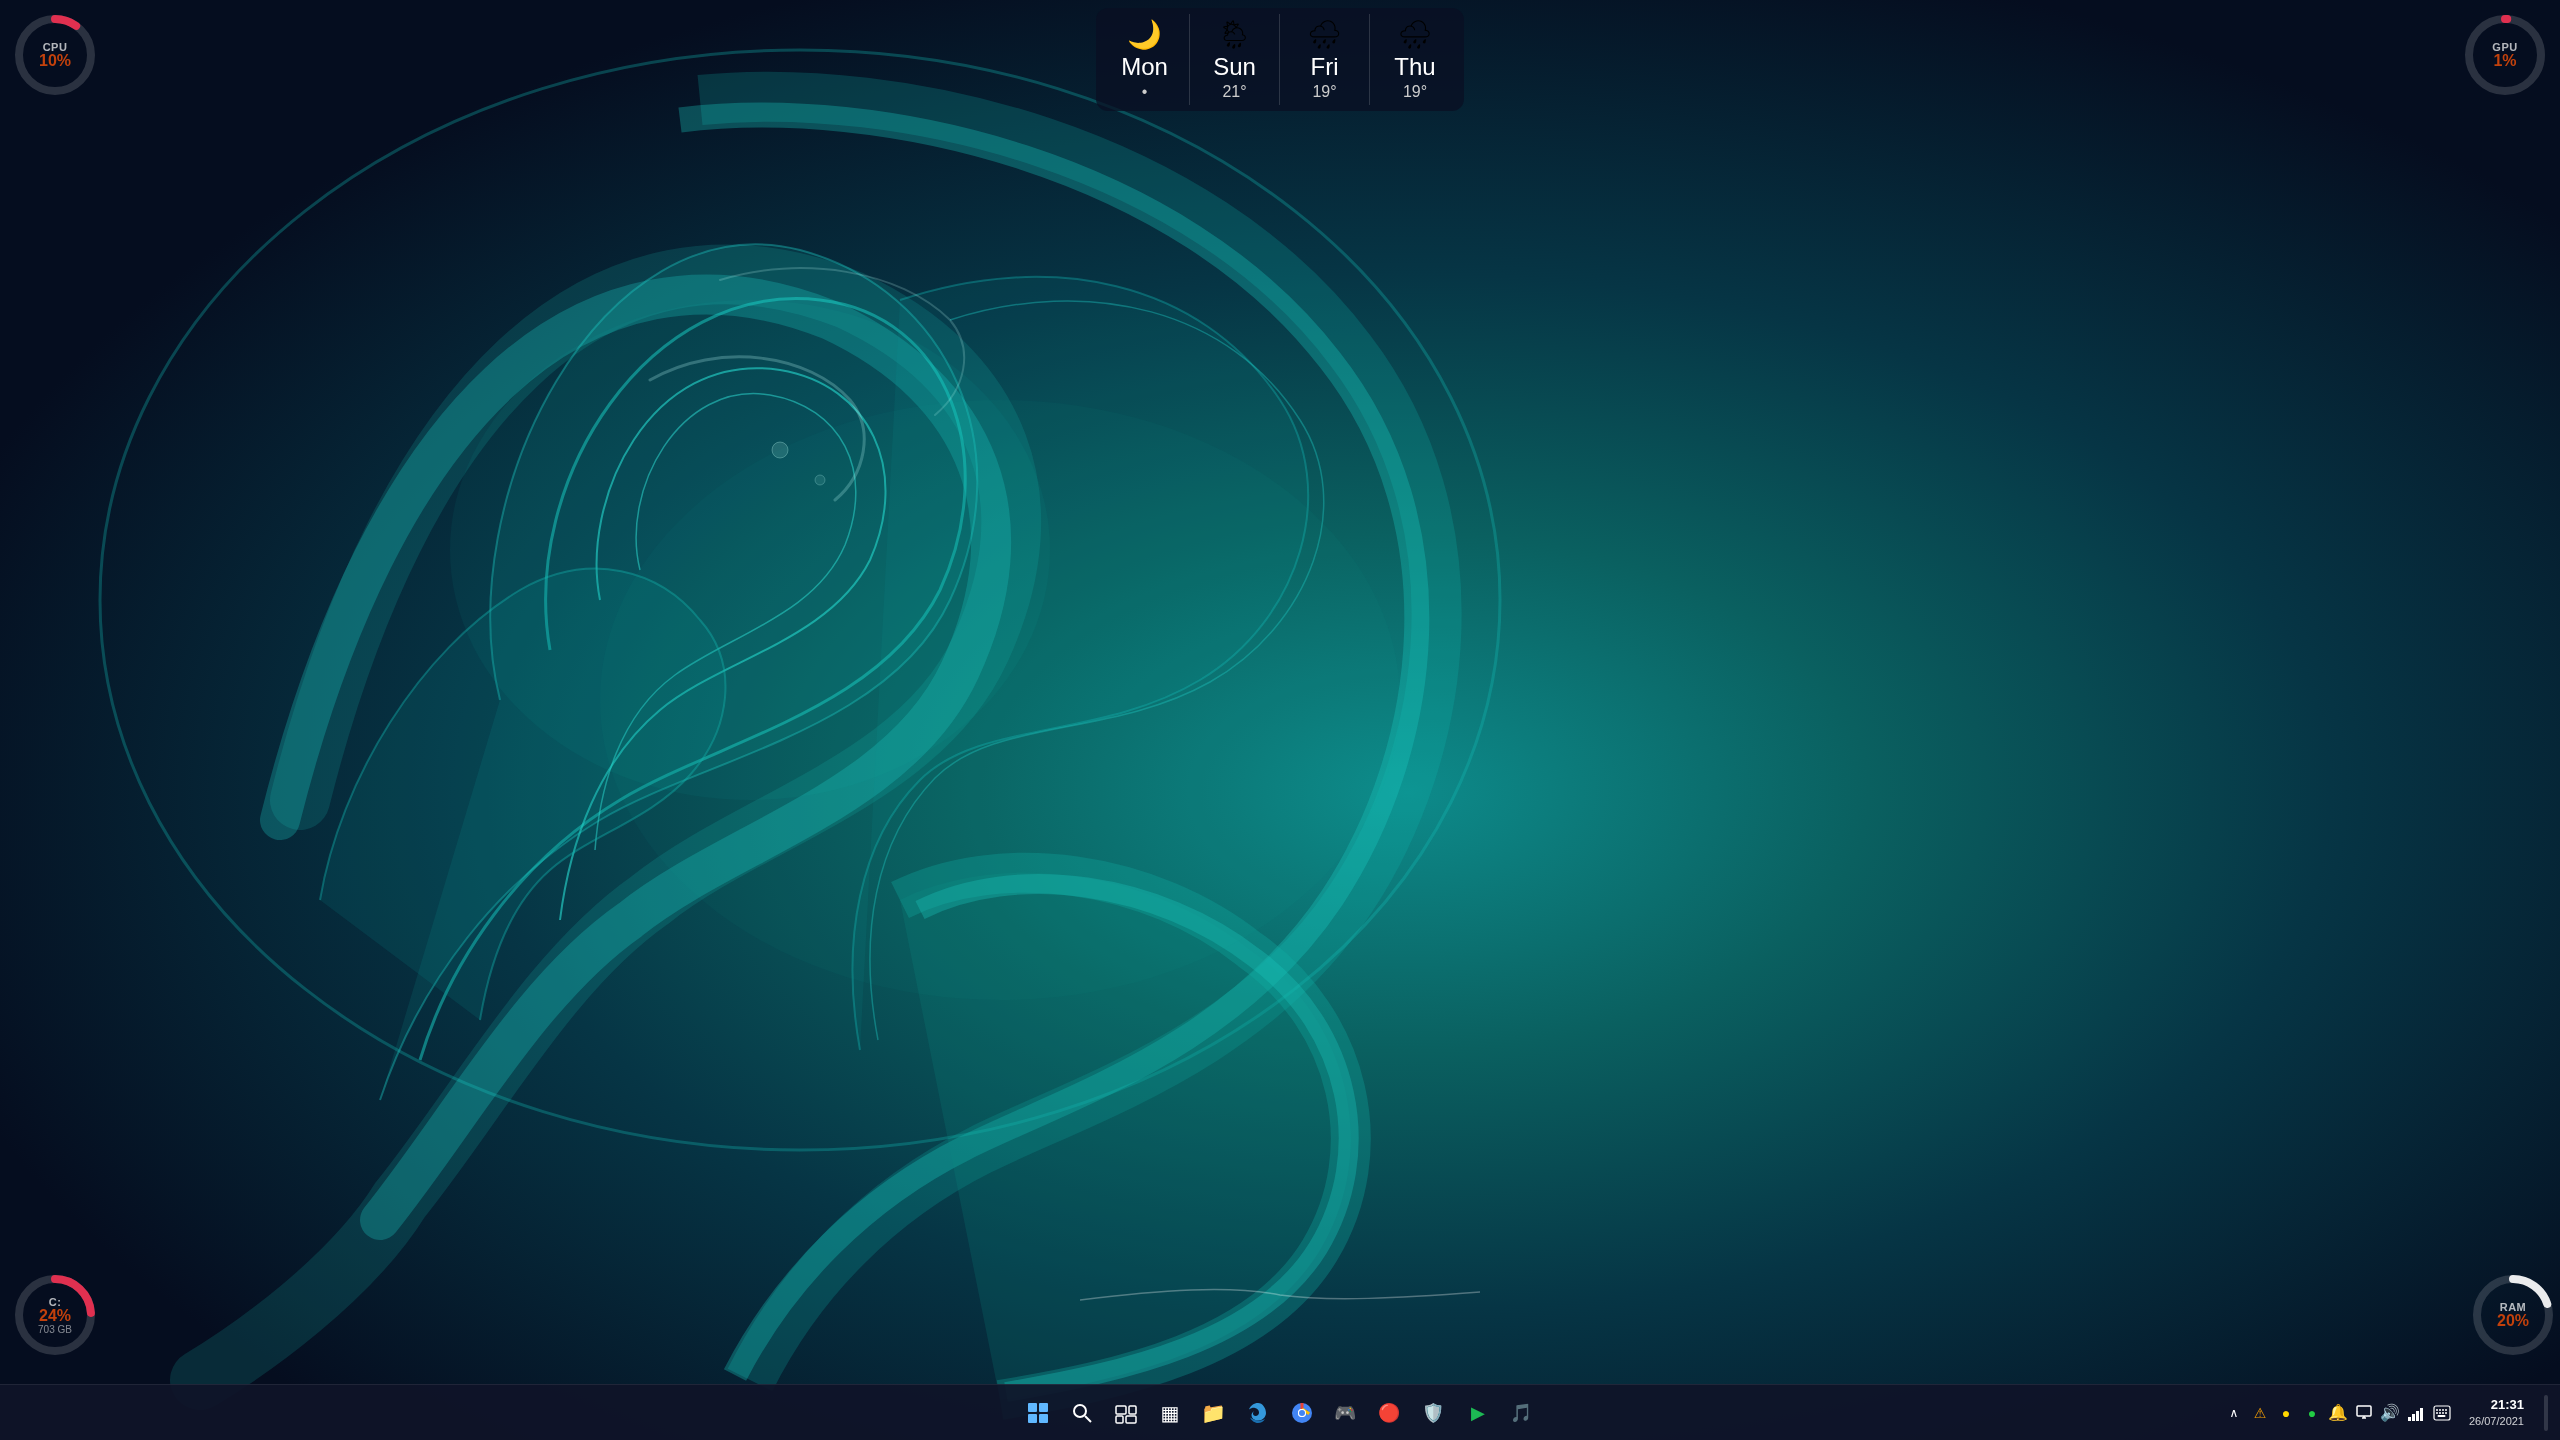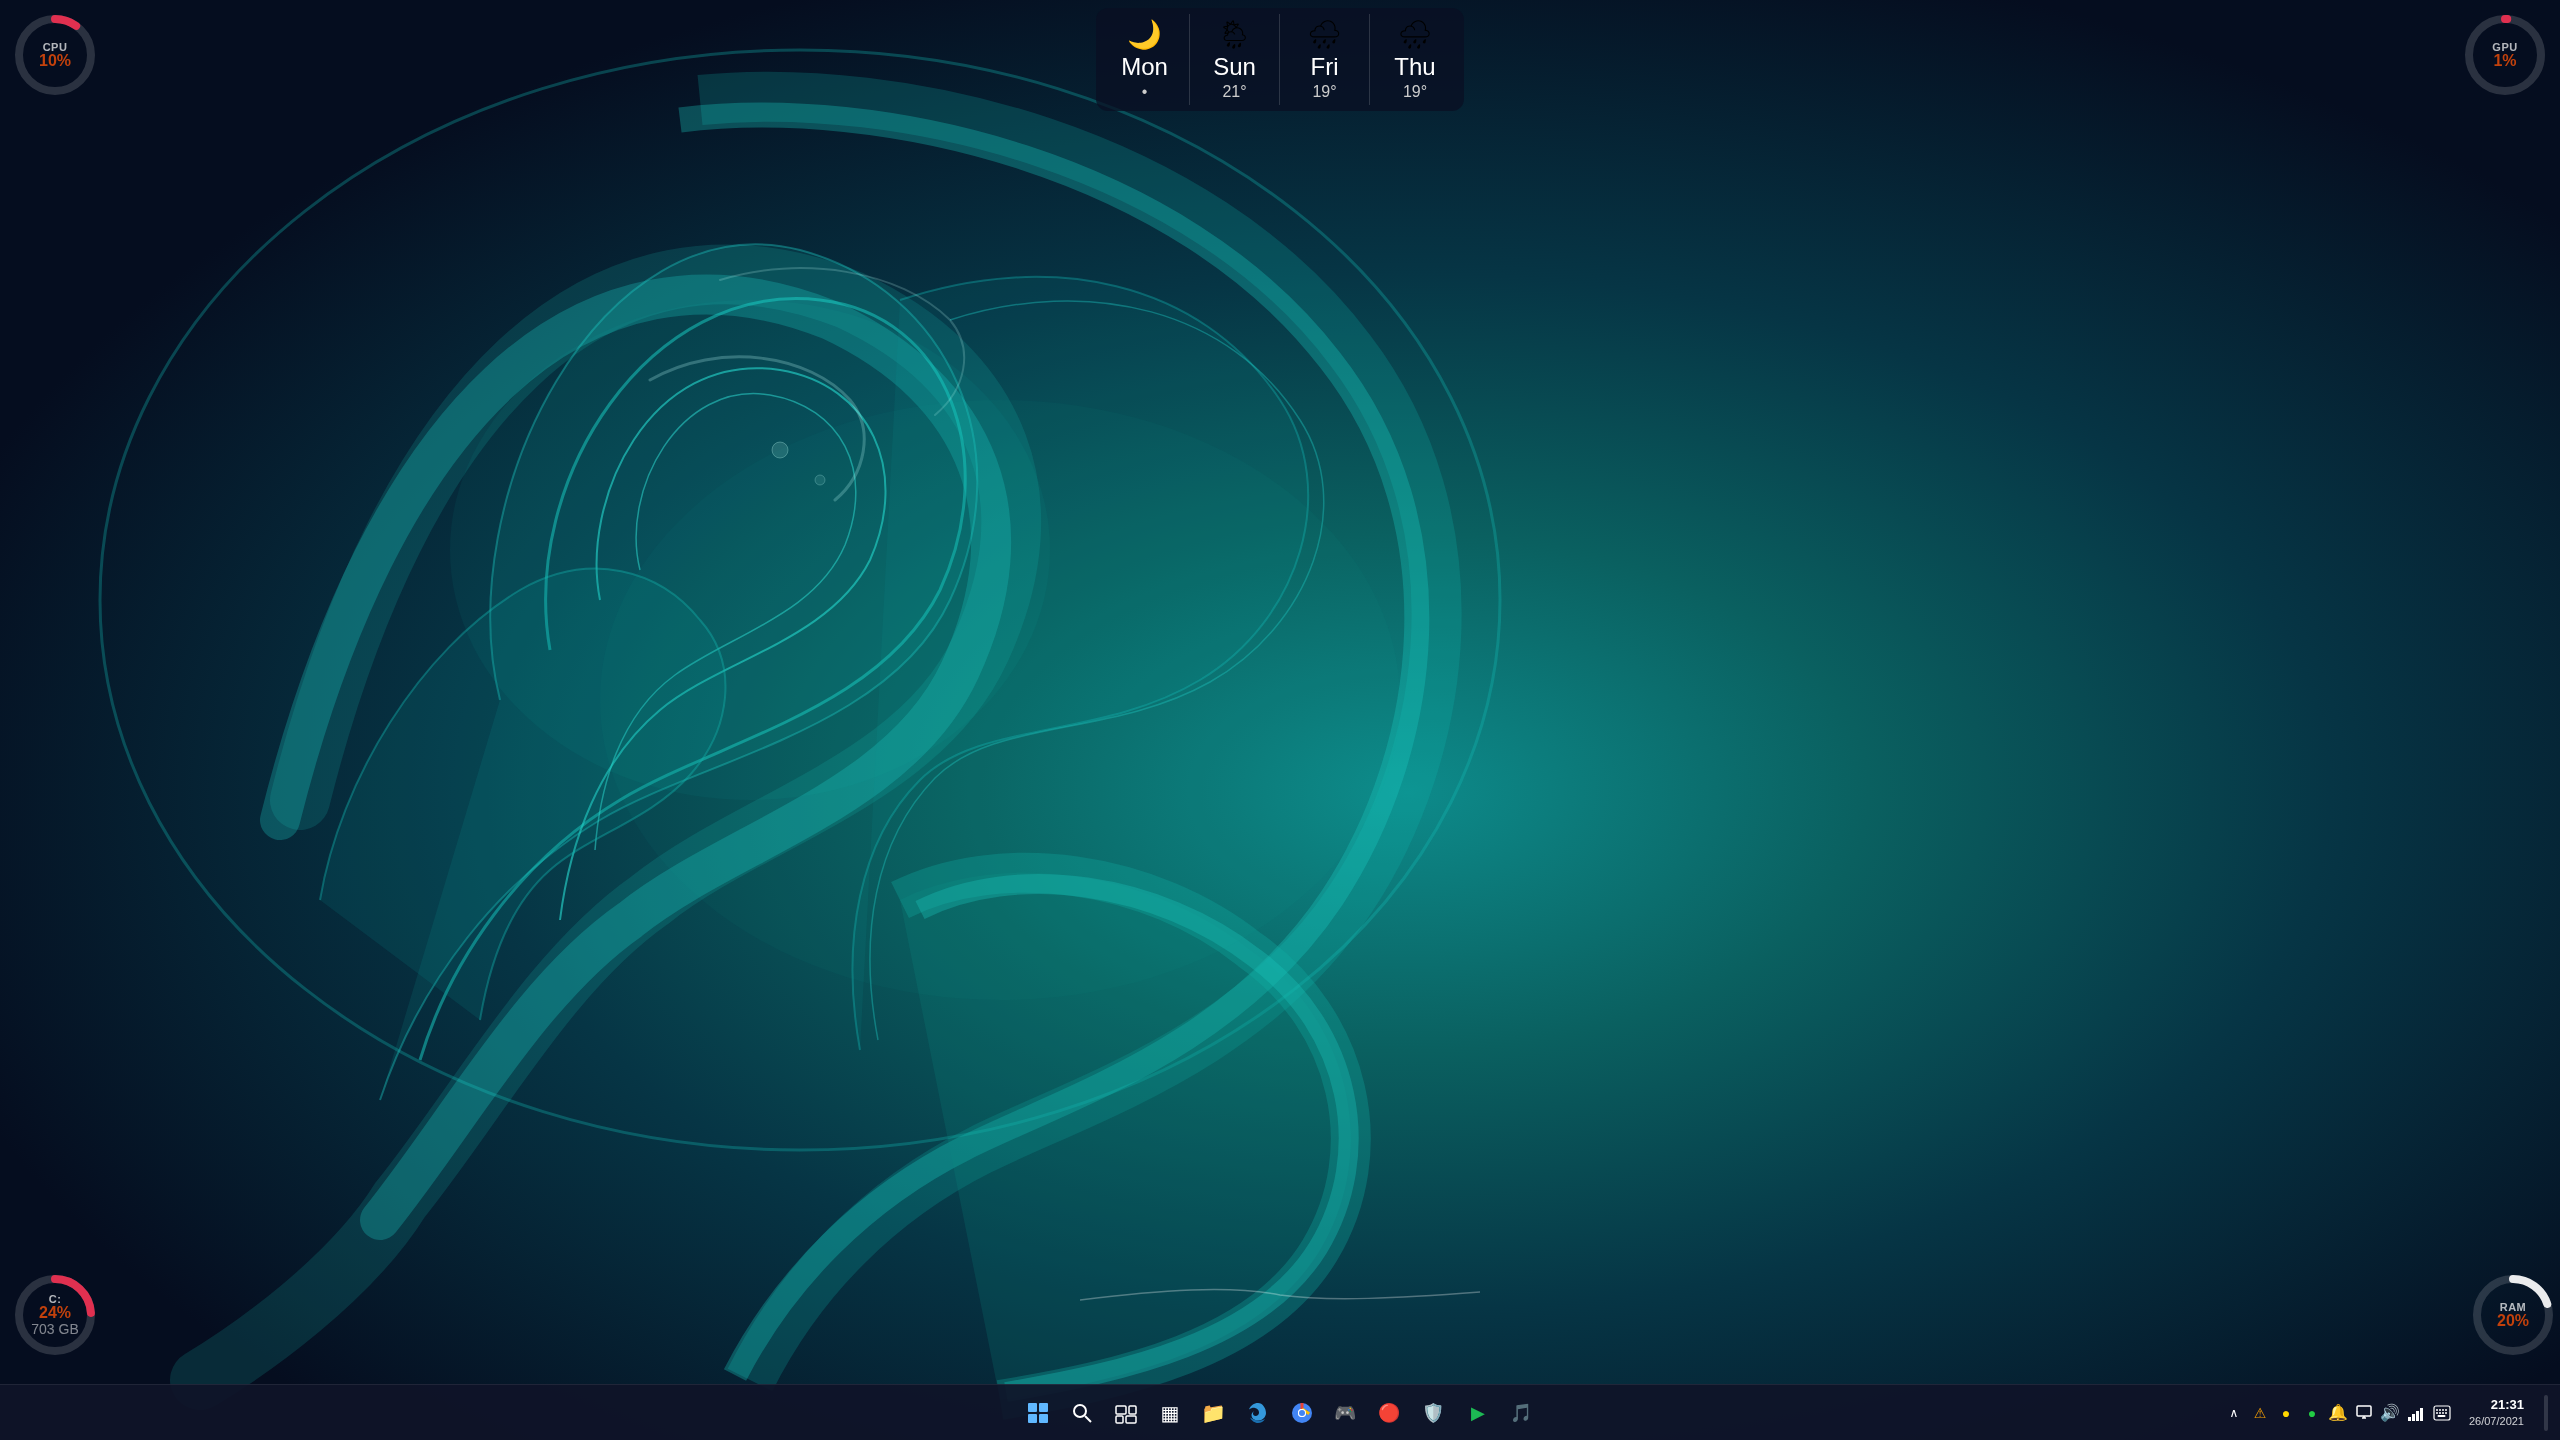--- a/index.html
+++ b/index.html
@@ -128,21 +128,21 @@
     }
 
     .gauge-value {
       font-size: 16px;
       color: #c2410c;
       font-weight: 700;
       line-height: 1;
     }
 
     .gauge-sublabel {
-      font-size: 14px;
+      font-size: 10px;
       color: rgba(255,255,255,0.5);
     }
 
     
     .gauge-cpu {
       top: 10px;
       left: 10px;
     }
 
     .gauge-gpu {

